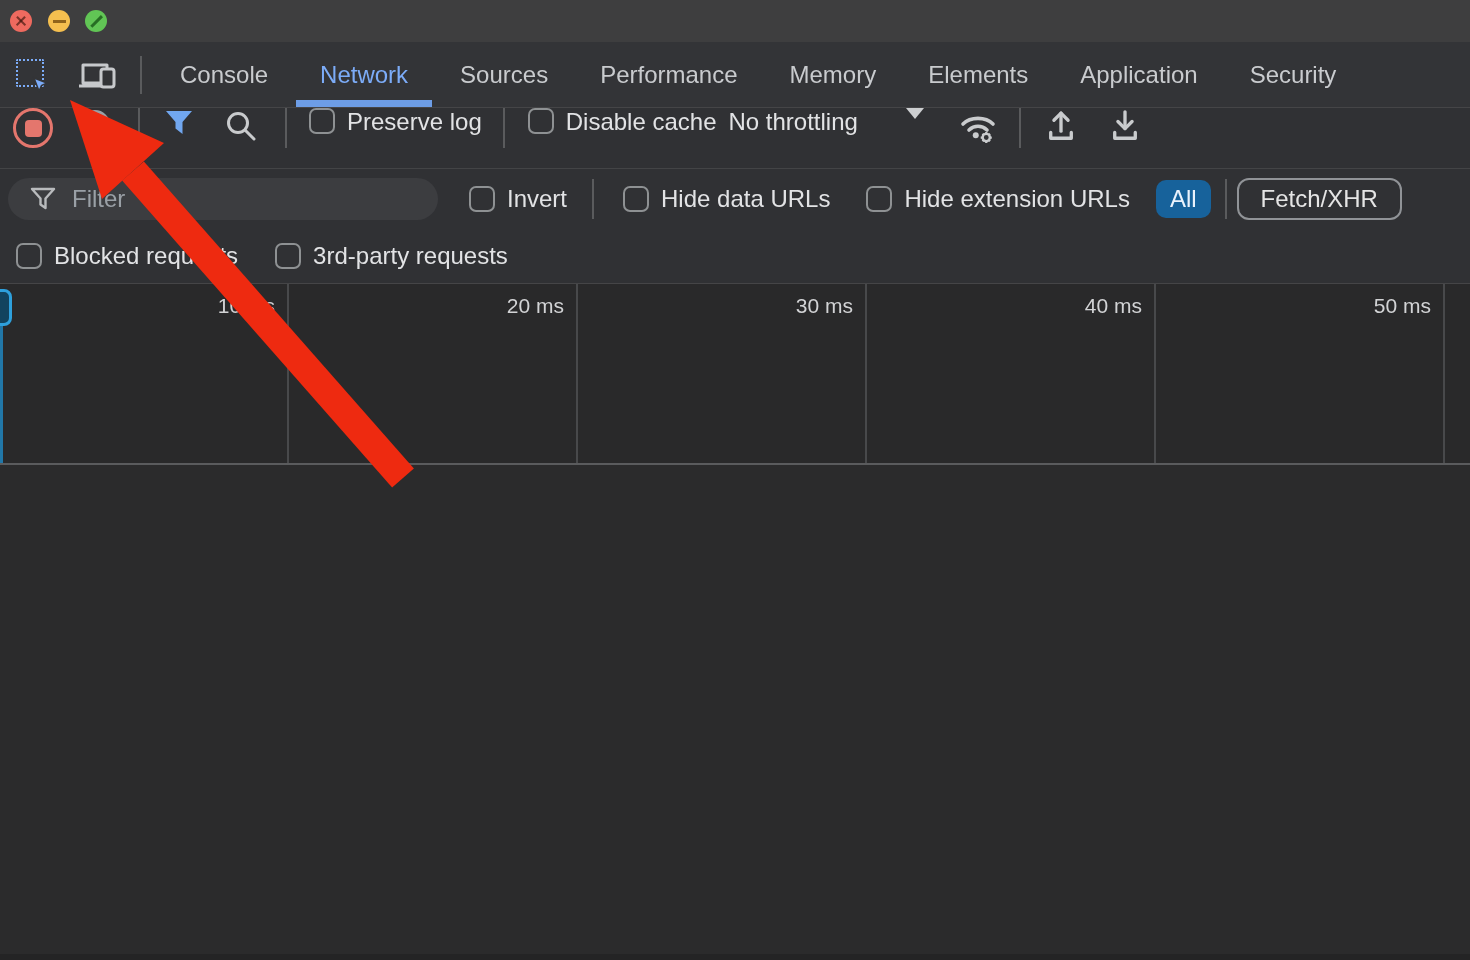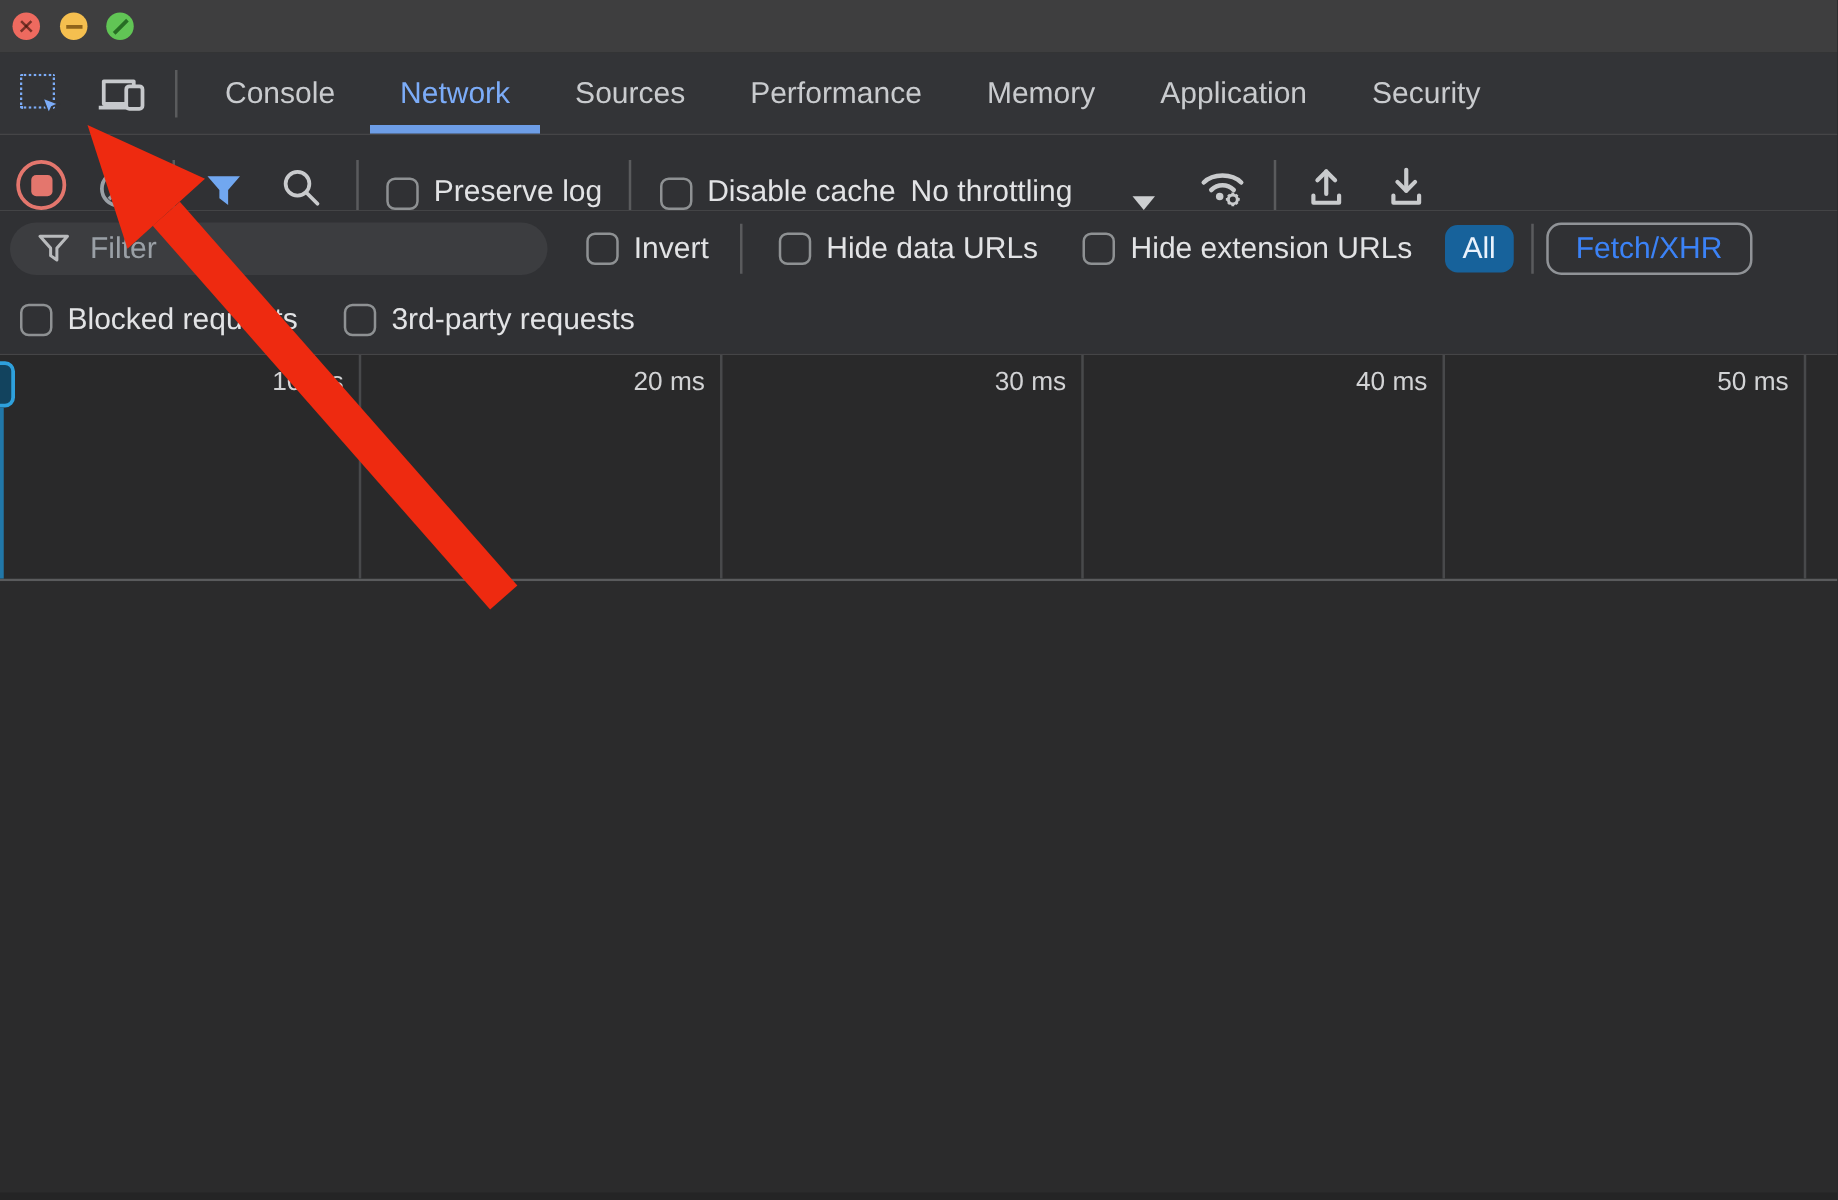--- a/index.html
+++ b/index.html
@@ -42,21 +42,21 @@
   .tab {
     position: relative; display: flex; align-items: center; height: 100%;
     padding: 0 26px; font-size: 24px; color: #c9cbce; white-space: nowrap; cursor: default;
   }
   .tab.selected { color: #7cacf8; }
   .tab-underline { position: absolute; left: 2px; right: 2px; bottom: 0; height: 7px; background: #6d9de6; }
 
   .toolbar {
     position: absolute; left: 0; top: 108px; width: 1470px; height: 61px;
     background: #303134; border-bottom: 1px solid #434446;
-    display: flex; align-items: flex-end; overflow: hidden;
+    display: flex; align-items: flex-start; overflow: hidden;
   }
   .toolbar .vsep { height: 40px; }
   .record-btn {
     width: 40px; height: 40px; margin-left: 13px; flex: none;
     border: 3.5px solid #e4766d; border-radius: 50%;
     display: flex; align-items: center; justify-content: center;
   }
   .record-inner { width: 17px; height: 17px; border-radius: 4px; background: #e4766d; }
   .clear-btn { position: relative; width: 34px; height: 34px; margin-left: 25px; flex: none; }
   .clear-circle { position: absolute; inset: 2px; border: 3px solid #9aa0a6; border-radius: 50%; }
@@ -100,21 +100,21 @@
   .filterrow .cb-data { margin-left: 29px; }
   .filterrow .cb-ext { margin-left: 36px; }
   .all-btn {
     margin-left: 26px; height: 38px; padding: 16px 14px; border-radius: 10px;
     background: #17629b; color: #eaf2fc; font-size: 24px; font-weight: 500;
     display: flex; align-items: center; flex: none;
   }
   .filterrow .sep-e { margin-left: 14px; height: 40px; }
   .fetchxhr-btn {
     margin-left: 10px; height: 42px; padding: 0 22px; border-radius: 12px;
-    border: 2.5px solid #909397; color: #3b82f6; font-size: 24px;
+    border: 2.5px solid #909397; color: #e5e5e5; font-size: 24px;
     display: flex; align-items: center; flex: none; background: transparent;
   }
 
   .filterrow2 {
     position: absolute; left: 0; top: 228px; width: 1470px; height: 55px;
     background: #303134; display: flex; align-items: center; overflow: hidden;
   }
   .filterrow2 .cb-blocked { margin-left: 16px; }
   .filterrow2 .cb-3rd { margin-left: 37px; }
 
@@ -176,20 +176,23 @@
       <div class="tab-underline"></div>
     </div>
     <div class="tab">
         <span>Sources</span>
       </div>
     <div class="tab">
         <span>Performance</span>
       </div>
     <div class="tab">
         <span>Memory</span>
+      </div>
+    <div class="tab">
+        <span>Elements</span>
       </div>
     <div class="tab">
         <span>Application</span>
       </div>
     <div class="tab">
         <span>Security</span>
       </div>
   </div>
 </div>
 

